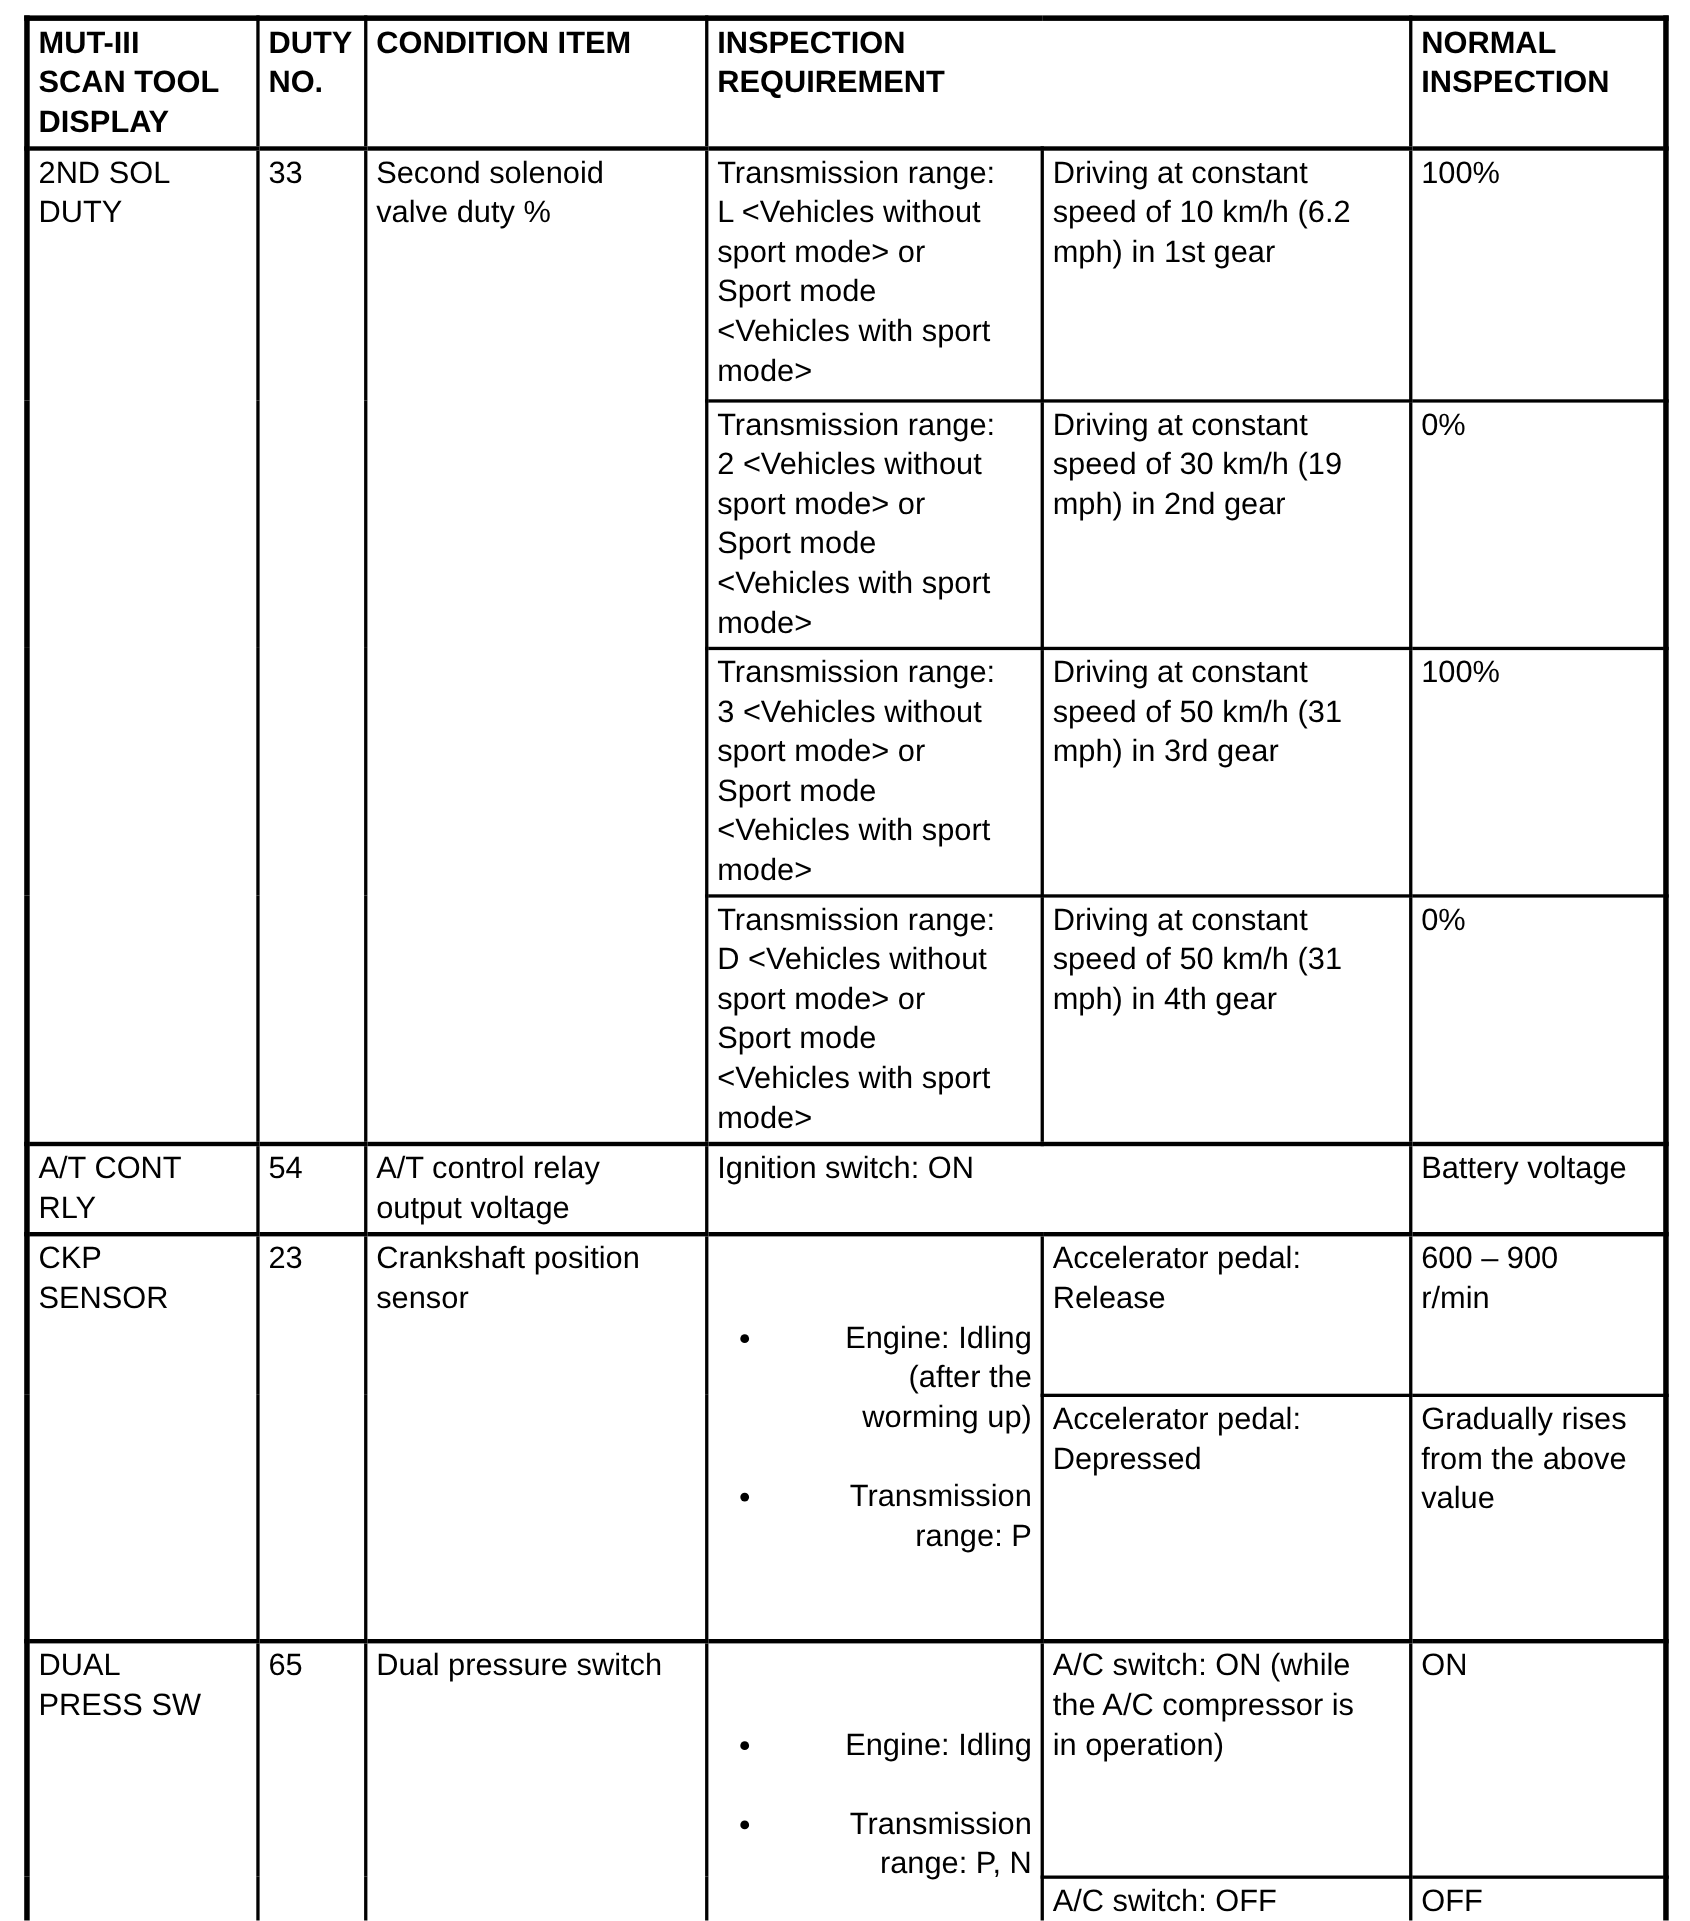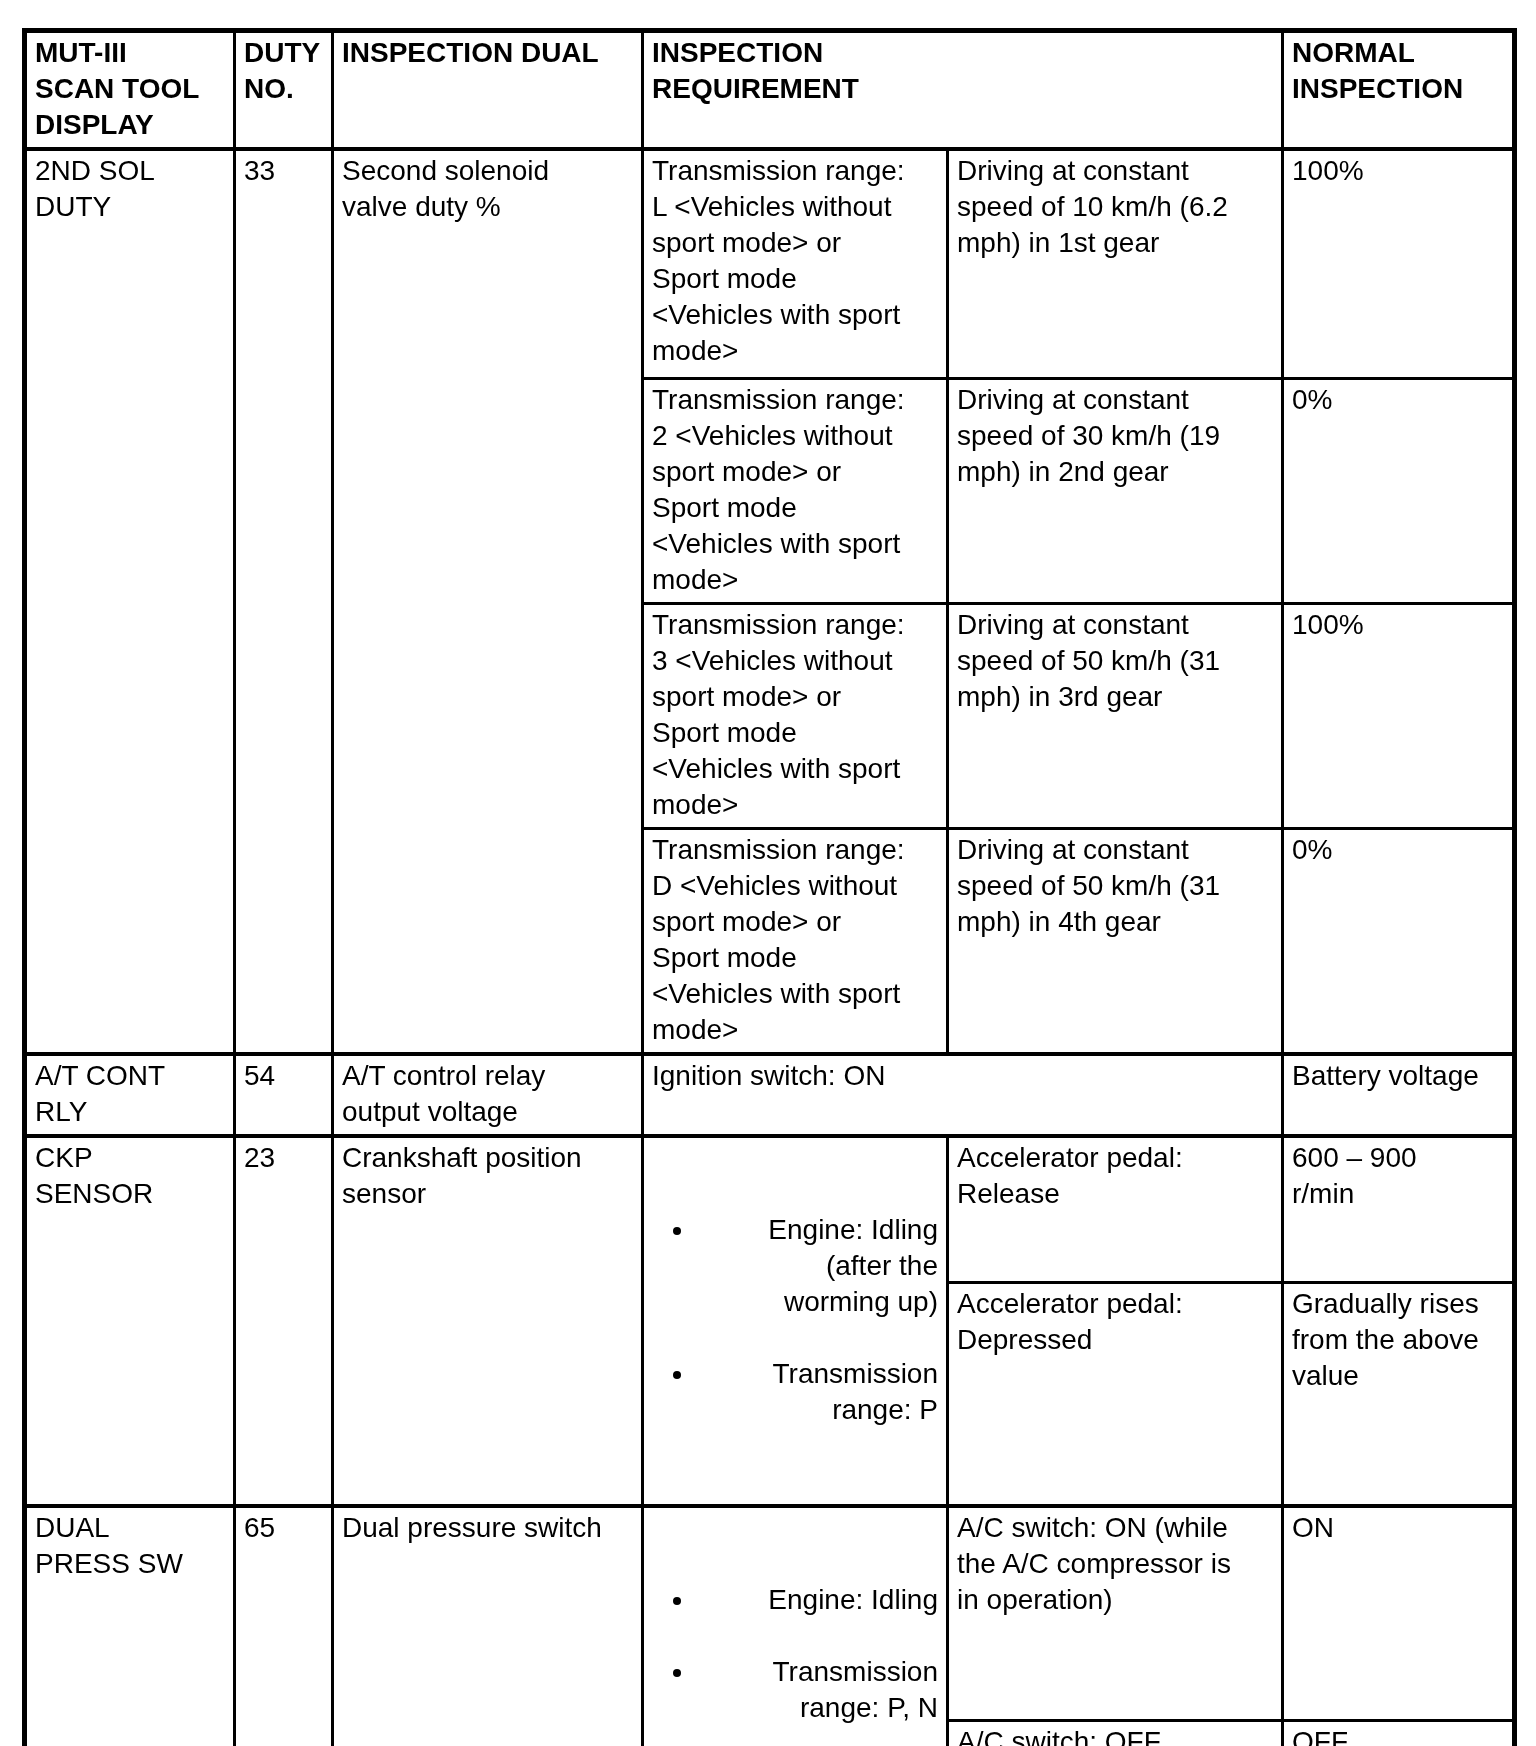--- a/index.html
+++ b/index.html
@@ -5,21 +5,21 @@
   html, body {
     margin: 0;
     padding: 0;
     background: #ffffff;
   }
   .page {
     width: 1536px;
     height: 1746px;
     background: #ffffff;
     box-sizing: border-box;
-    padding: 28px 0 0 22px;
+    padding: 14px 0 0 22px;
     font-family: "Liberation Sans", sans-serif;
   }
   table.spec {
     border-collapse: collapse;
     table-layout: fixed;
     width: 1490px;
     font-size: 28px;
     line-height: 36px;
     color: #000000;
   }
@@ -67,21 +67,21 @@
       <col style="width:335px">
       <col style="width:232px">
     </colgroup>
     <thead>
       <tr style="height:108px">
         <th>MUT-III
 SCAN TOOL
 DISPLAY</th>
         <th>DUTY
 NO.</th>
-        <th>INSPECTION DUAL</th>
+        <th>CONDITION ITEM</th>
         <th colspan="2">INSPECTION
 REQUIREMENT</th>
         <th>NORMAL
 INSPECTION</th>
       </tr>
     </thead>
     <tbody>
 
       <tr class="group" style="height:229px">
         <td rowspan="4">2ND SOL

